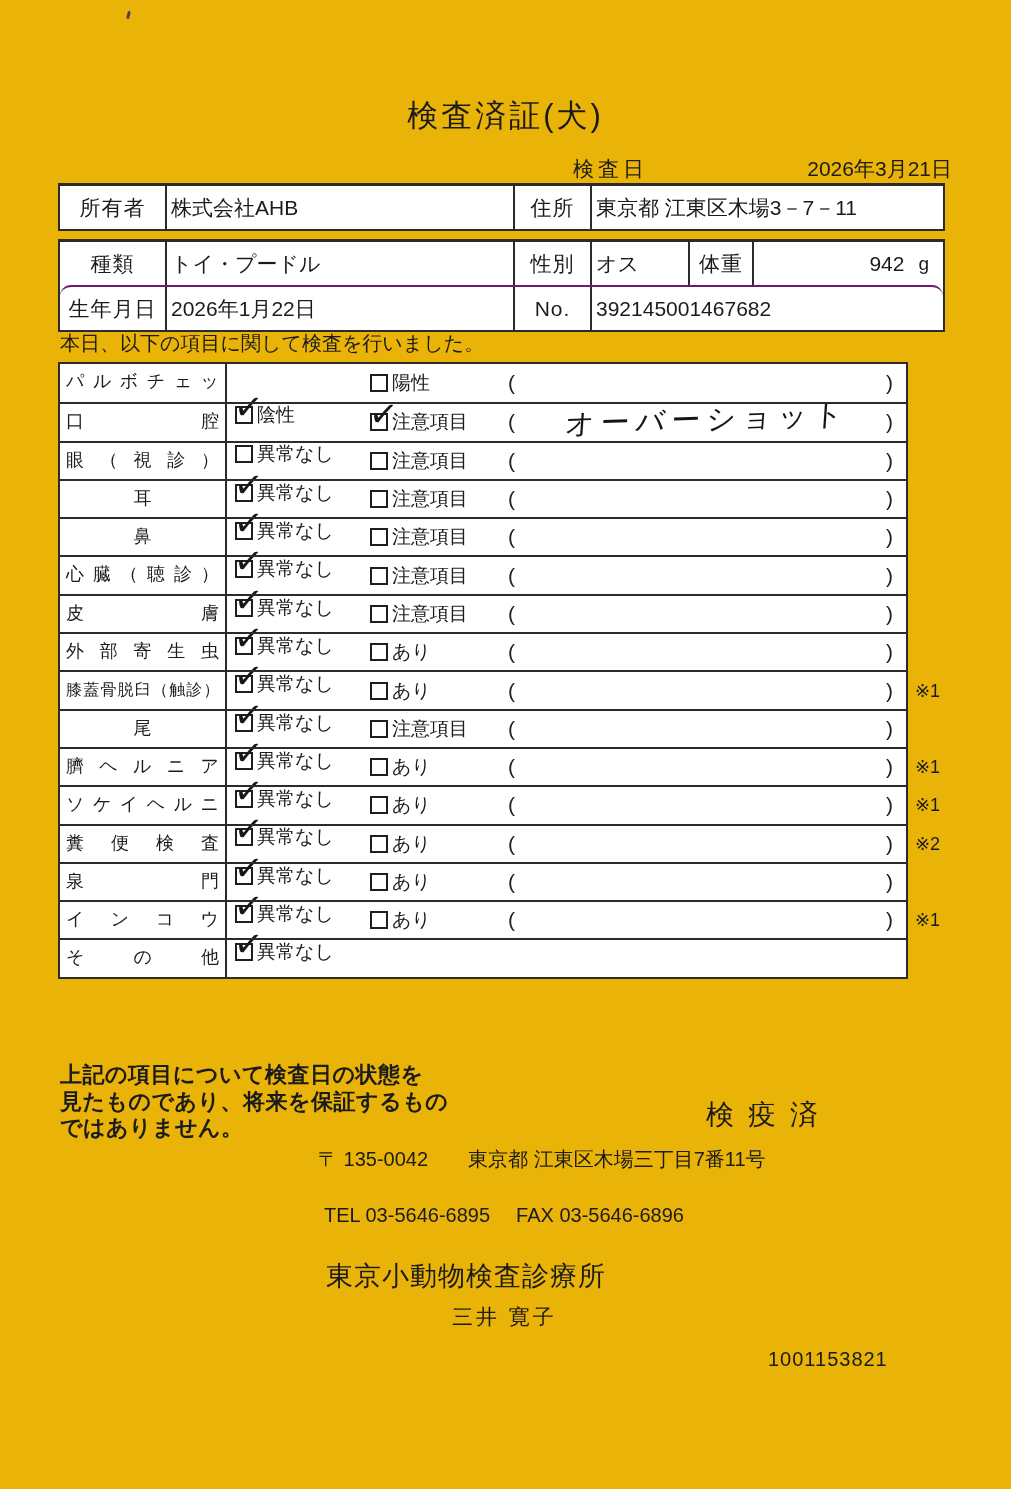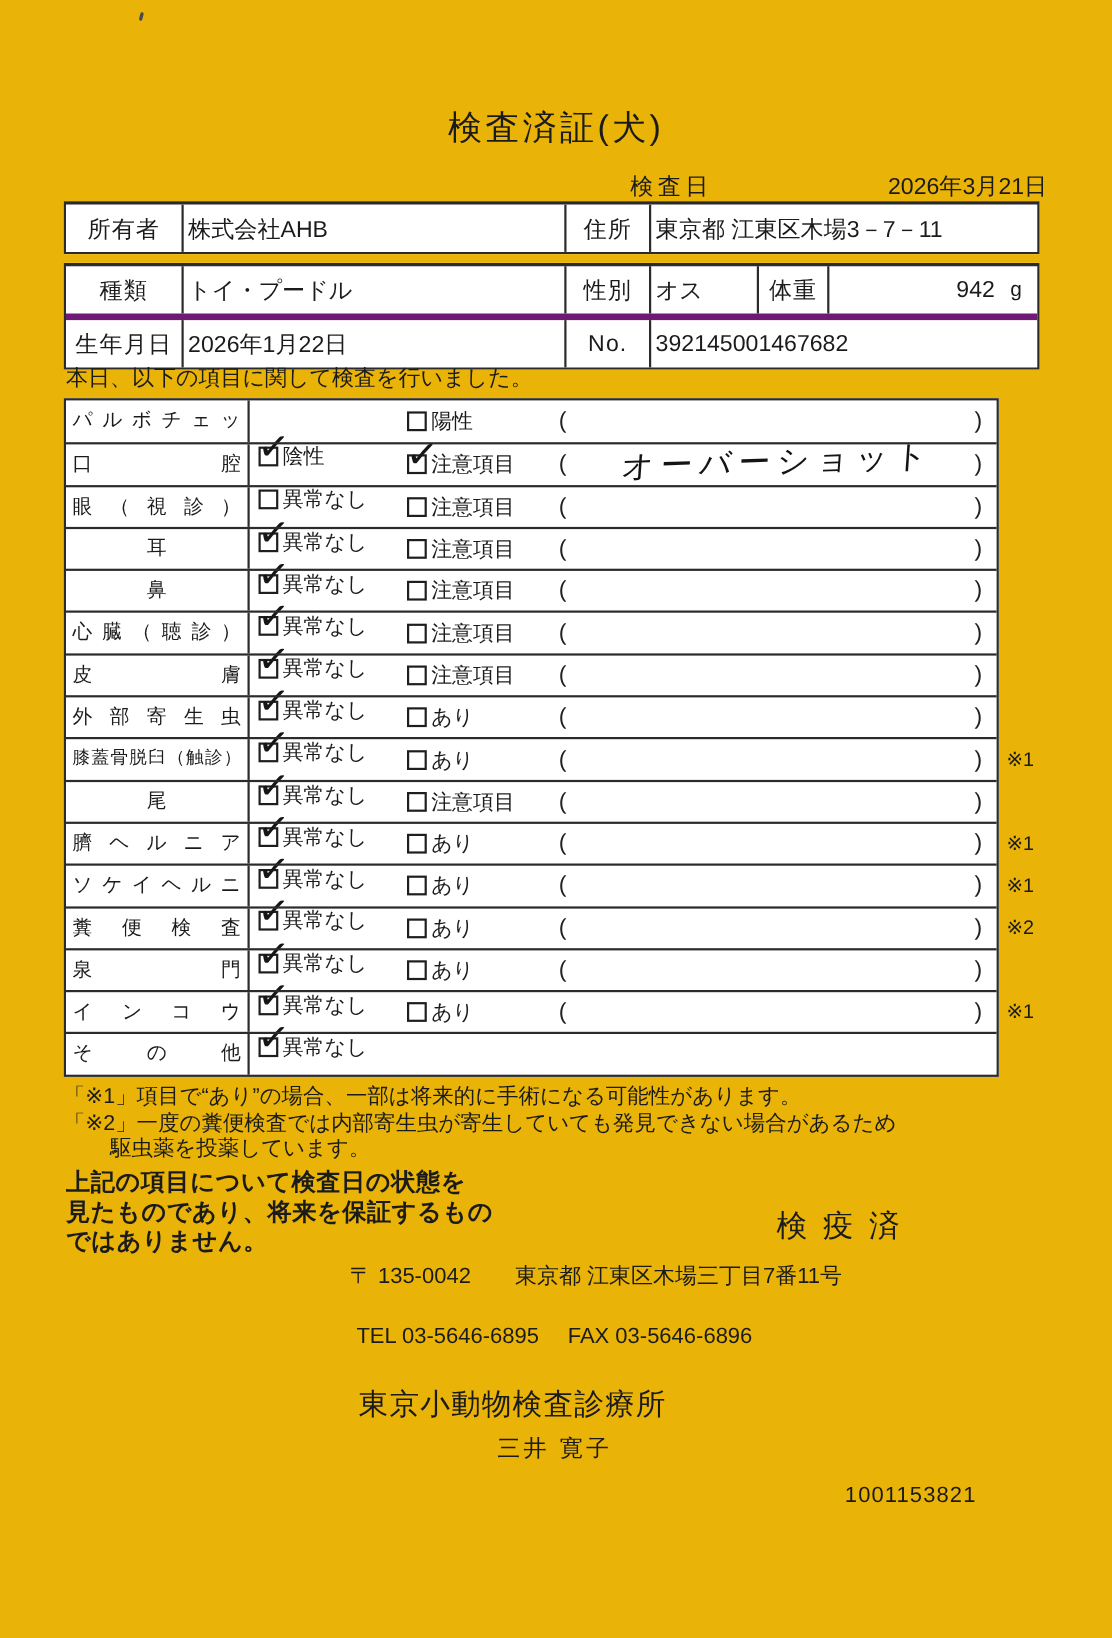--- a/index.html
+++ b/index.html
@@ -11,21 +11,21 @@
   .artifact { position:absolute; left:127px; top:11px; width:3px; height:8px; background:#4a4a4a; border-radius:2px; transform:rotate(14deg); }
 
   .title { position:absolute; top:95px; left:0; width:100%; text-align:center; font-size:31px; letter-spacing:3px; font-weight:500; }
   .insp-date-label { position:absolute; left:573px; top:155px; font-size:21px; letter-spacing:4px; }
   .insp-date-value { position:absolute; right:59px; top:155px; font-size:21px; }
 
   .t { position:absolute; left:58px; width:887px; border:2px solid #2b2b2b; border-top-width:3px; box-sizing:border-box; background:#fff; }
   .t.owner { top:183px; }
   .t.info  { top:239px; }
   .trow { display:flex; height:43px; }
-  .trow + .trow { border-top:6px solid #701a75; }
+  .trow + .trow { border-top:2px solid #701a75;border-radius:11px; }
   .tc { display:flex; align-items:center; box-sizing:border-box; font-size:21px; }
   .tc.lbl { justify-content:center; letter-spacing:1px; }
   .tc.val { padding-left:4px;text-align:center; }
   .tc.bl { border-left:2px solid #2b2b2b; }
   .w1 { width:105px; } .w2 { width:348px; } .w3 { width:77px; }
   .w4 { width:98px; } .w5 { width:64px; }
   .grow { flex:1; }
   .weight-cell { justify-content:flex-end; padding-right:14px; }
   .weight-cell .unit { margin-left:14px; font-size:19px; }
 
@@ -377,25 +377,20 @@
       <span class="cnote">※1</span>
     </div>
 
     <div class="crow">
       <div class="citem">そ の 他</div>
       <div class="cbody"></div>
     </div>
 
   </div>
 
-  <div class="notes">
-    <div>「※1」項目で“あり”の場合、一部は将来的に手術になる可能性があります。</div>
-    <div>「※2」一度の糞便検査では内部寄生虫が寄生していても発見できない場合があるため</div>
-    <span class="indent">駆虫薬を投薬しています。</span>
-  </div>
 
   <div class="disclaimer">
     <div>上記の項目について検査日の状態を</div>
     <div>見たものであり、将来を保証するもの</div>
     <div>ではありません。</div>
   </div>
 
   <div class="quarantine">検疫済</div>
 
   <div class="addr">

